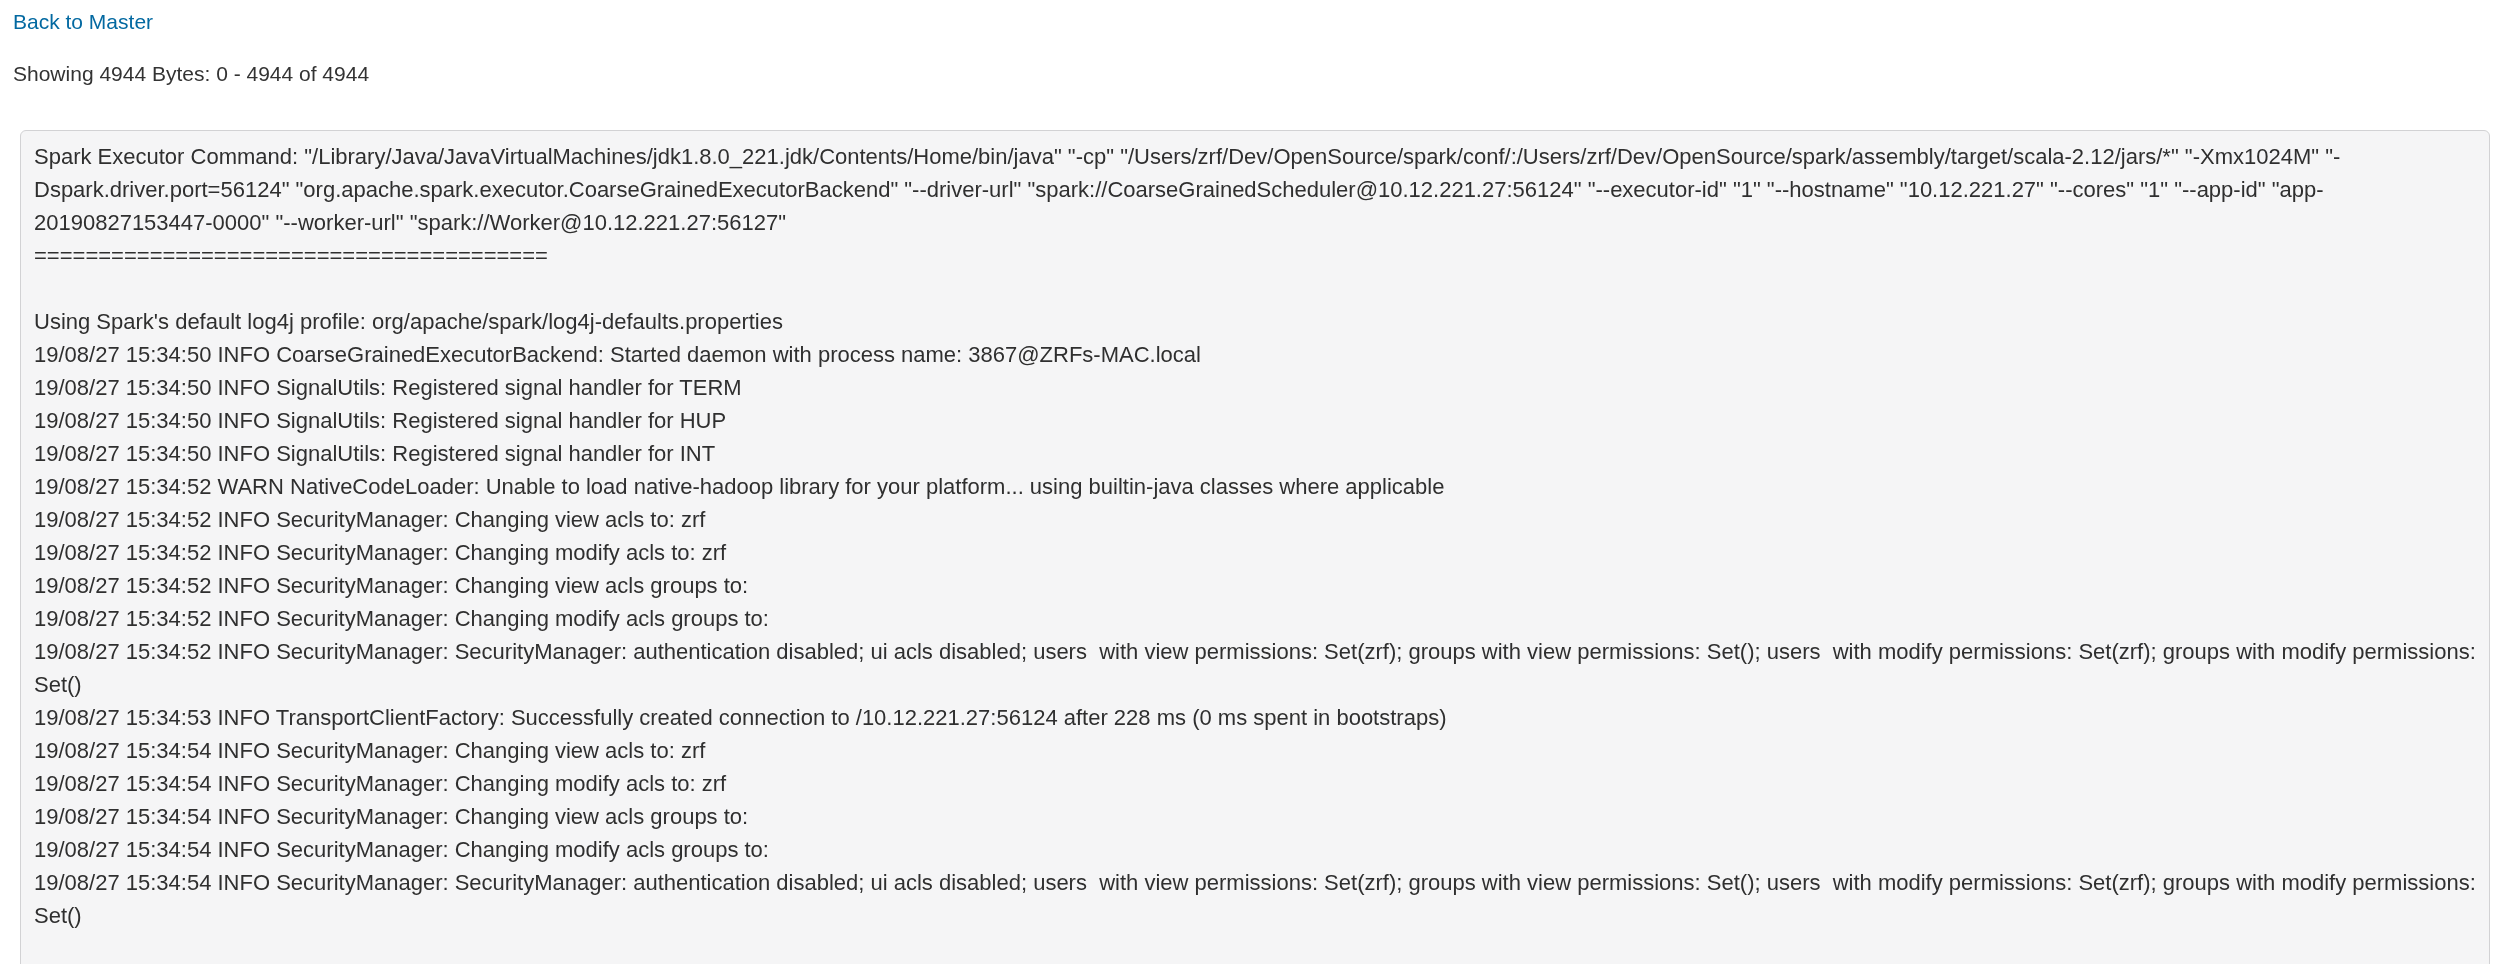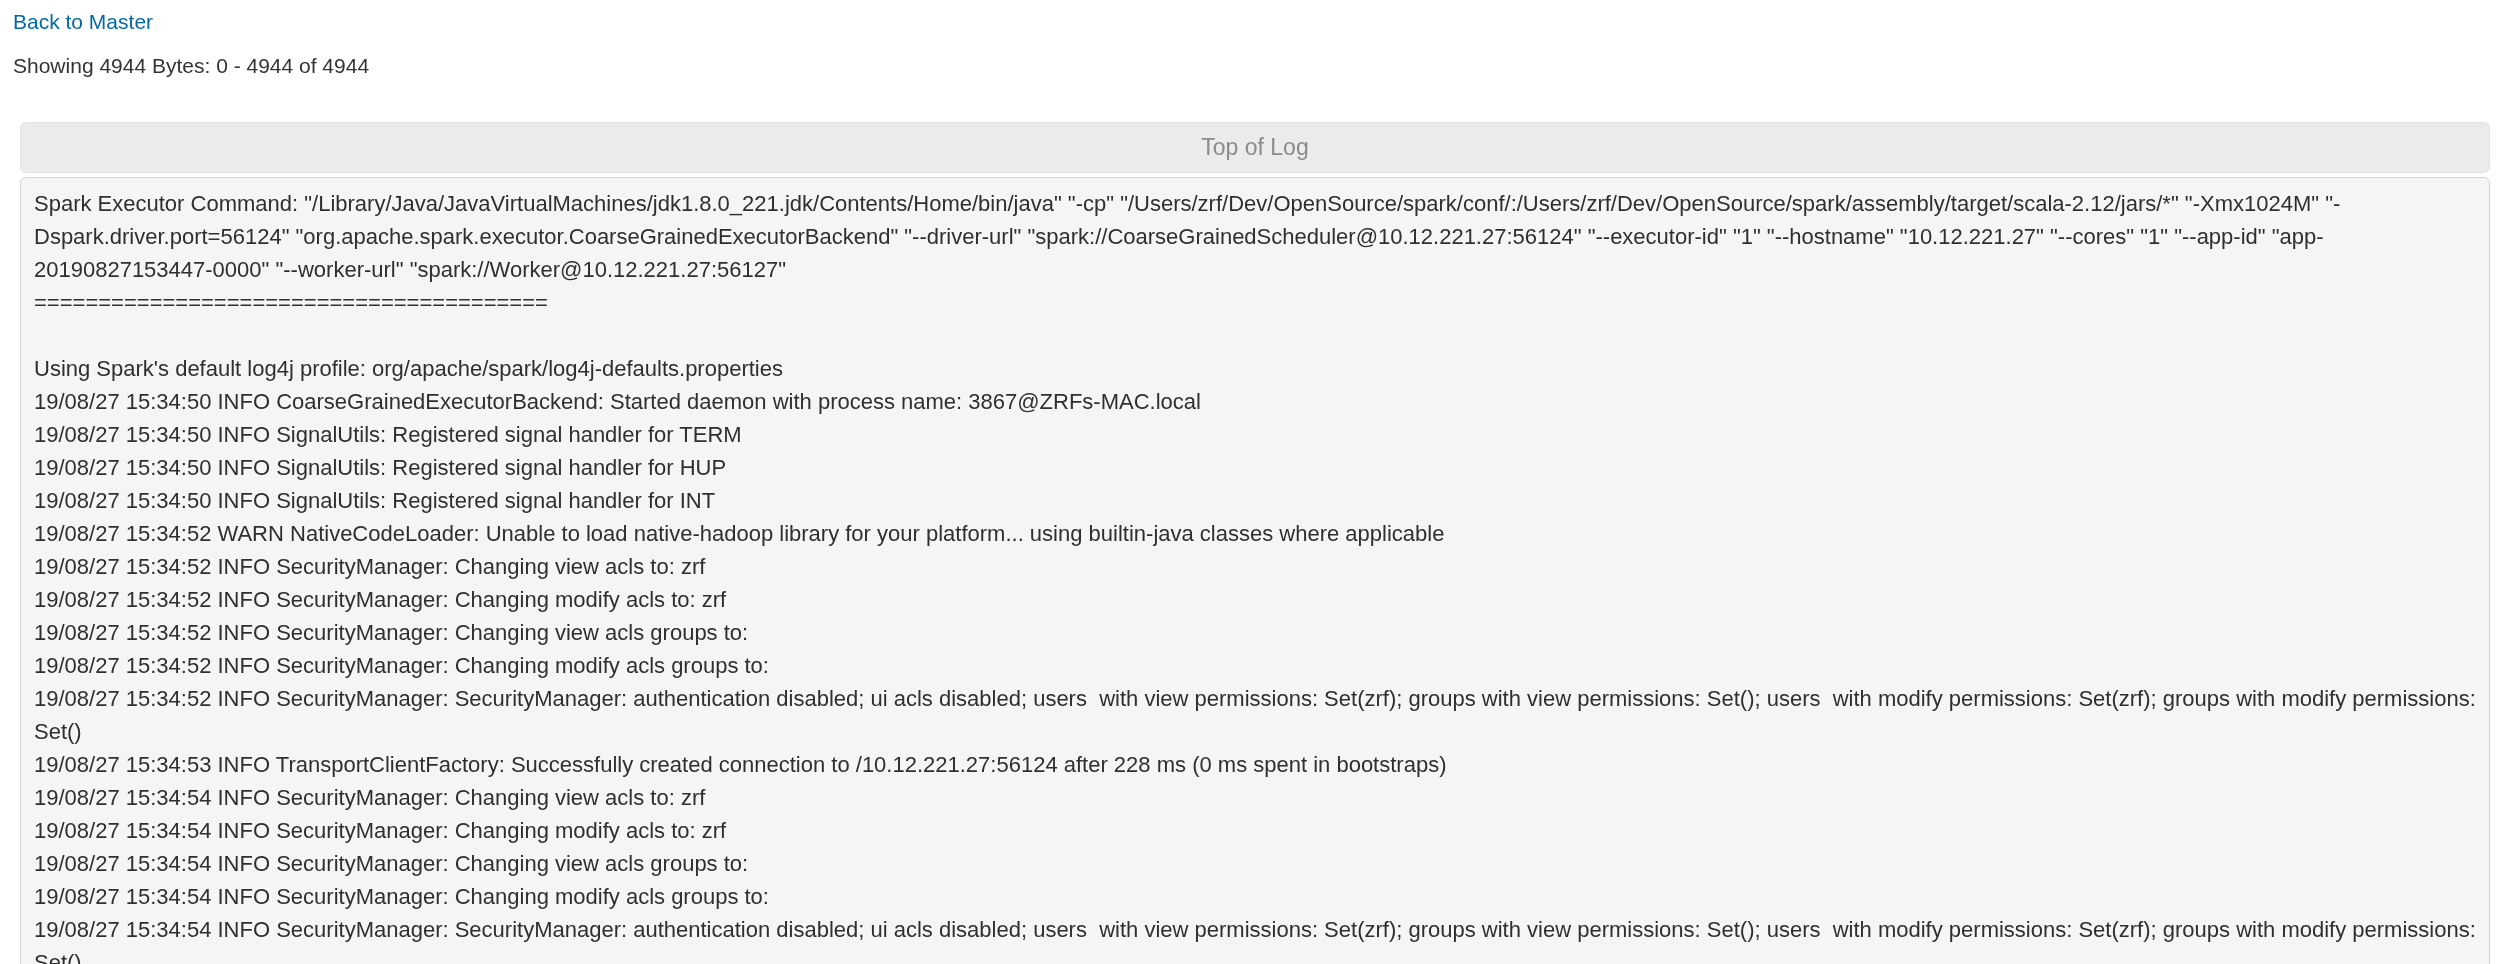--- a/index.html
+++ b/index.html
@@ -15,21 +15,21 @@
 
   .back-link {
     display: inline-block;
     font-size: 21px;
     line-height: 24px;
     color: #0369a1;
     text-decoration: none;
     cursor: pointer;
   }
   .byte-range {
-    margin-top: 20px;
+    margin-top: 28px;
     font-size: 21px;
     line-height: 24px;
     color: #333333;
   }
 
   .log-wrap { margin-top: 44px; padding: 0 7px; }
 
   .top-btn {
     display: block;
     width: 100%;
@@ -69,21 +69,20 @@
 <body>
 
 <div class="page">
 
   <a class="back-link" href="#">Back to Master</a>
 
   <div class="byte-range">Showing 4944 Bytes: 0 - 4944 of 4944</div>
 
   <div class="log-wrap">
 
-    <button type="button" class="top-btn" disabled="">Top of Log</button>
 
     <div class="log-content">
       <pre class="log-pre">Spark Executor Command: "/Library/Java/JavaVirtualMachines/jdk1.8.0_221.jdk/Contents/Home/bin/java" "-cp" "/Users/zrf/Dev/OpenSource/spark/conf/:/Users/zrf/Dev/OpenSource/spark/assembly/target/scala-2.12/jars/*" "-Xmx1024M" "-Dspark.driver.port=56124" "org.apache.spark.executor.CoarseGrainedExecutorBackend" "--driver-url" "spark://CoarseGrainedScheduler@10.12.221.27:56124" "--executor-id" "1" "--hostname" "10.12.221.27" "--cores" "1" "--app-id" "app-20190827153447-0000" "--worker-url" "spark://Worker@10.12.221.27:56127"
 ========================================
 
 Using Spark's default log4j profile: org/apache/spark/log4j-defaults.properties
 19/08/27 15:34:50 INFO CoarseGrainedExecutorBackend: Started daemon with process name: 3867@ZRFs-MAC.local
 19/08/27 15:34:50 INFO SignalUtils: Registered signal handler for TERM
 19/08/27 15:34:50 INFO SignalUtils: Registered signal handler for HUP
 19/08/27 15:34:50 INFO SignalUtils: Registered signal handler for INT

